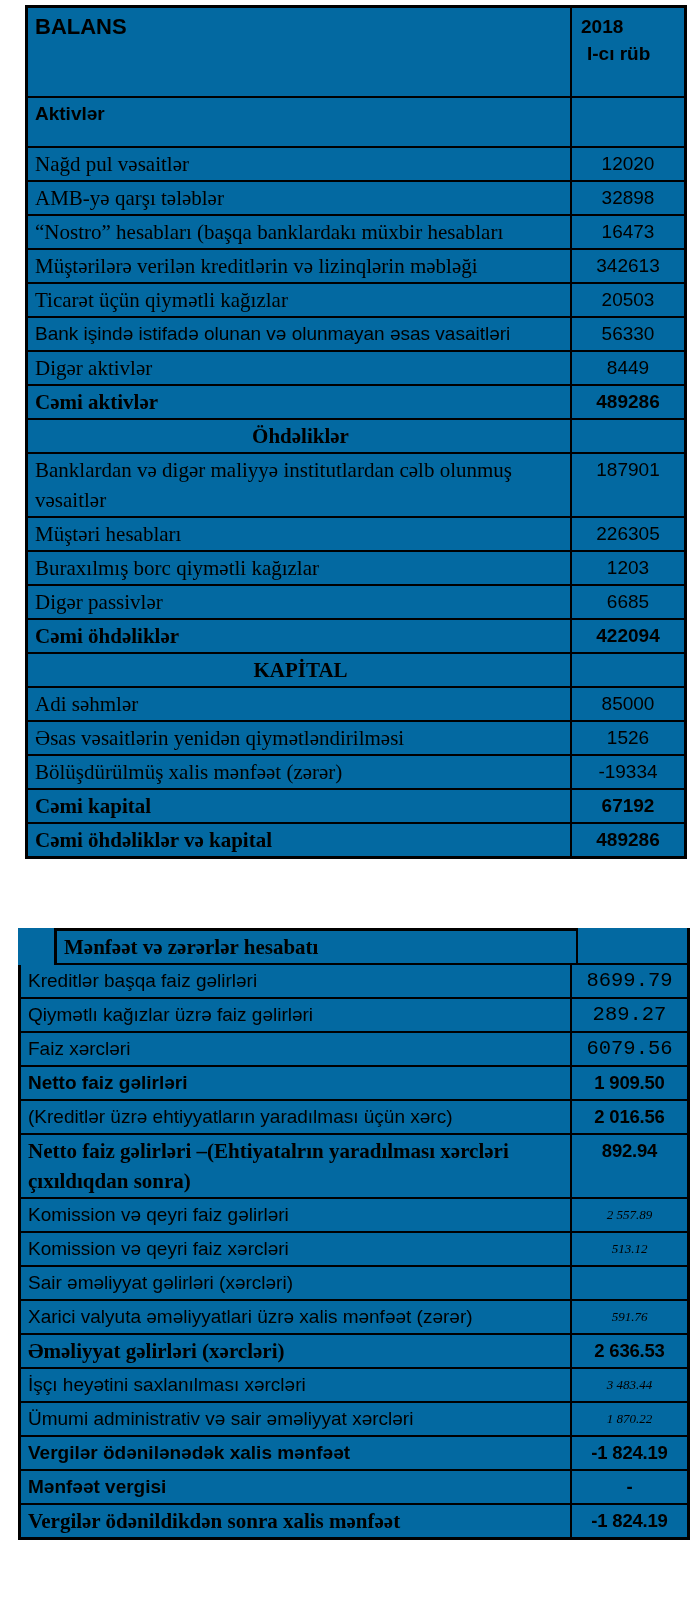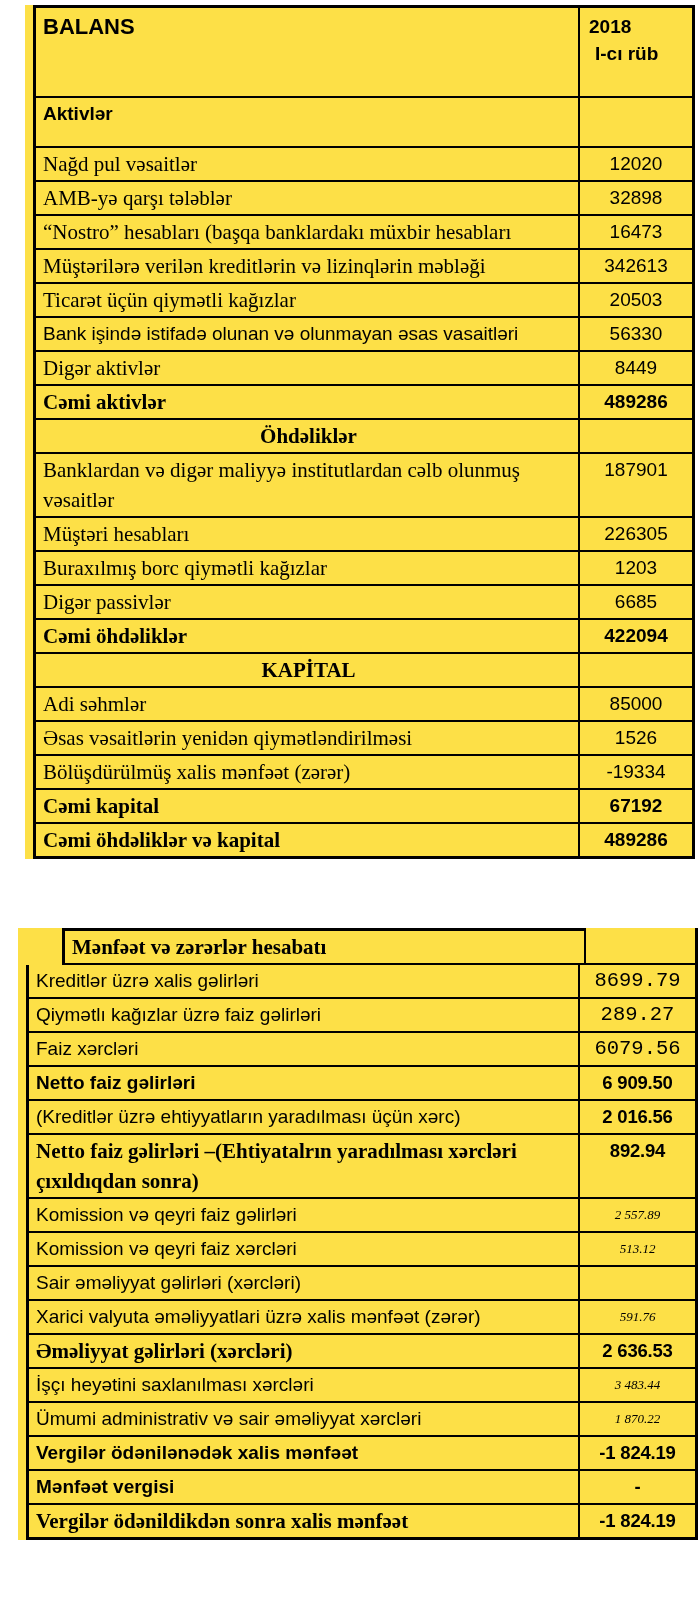--- a/index.html
+++ b/index.html
@@ -1,21 +1,21 @@
 <!DOCTYPE html>
 <html lang="az"><head>
 <meta charset="utf-8">
 <style>
   html,body{margin:0;padding:0;background:#fff;}
   body{
     width:700px;height:1597px;position:relative;overflow:hidden;
     font-family:"Liberation Sans","DejaVu Sans",sans-serif;color:#000;
     -webkit-font-smoothing:antialiased;
   }
-  .tbl{position:absolute;background:#fde047;padding-left:8px;}
+  .tbl{position:absolute;background:#0369a1;}
   #t1{left:25px;top:5px;width:662px;}
   #t2{left:18px;top:928px;width:672px;}
   .row{display:flex;align-items:stretch;}
   .cell{
     box-sizing:border-box;
     border-left:2px solid #000;border-bottom:2px solid #000;
     overflow:hidden;
   }
   .lc{border-left-width:3px;padding:1px 4px 1px 7px;}
   .vc{border-right:3px solid #000;text-align:center;padding:2px 2px 1px 2px;}
@@ -148,34 +148,34 @@
     </div>
   </div>
 
 <div id="t2" class="tbl">
 
 <div class="row">
       <div class="cell lc f-serif b">Mənfəət və zərərlər hesabatı</div>
       <div class="cell vc"></div>
     </div>
     <div class="row">
-      <div class="cell lc f-sans">Kreditlər üzrə xalis gəlirləri</div>
+      <div class="cell lc f-sans">Kreditlər başqa faiz gəlirləri</div>
       <div class="cell vc v-serif">8699.79</div>
     </div>
     <div class="row">
       <div class="cell lc f-sans">Qiymətlı kağızlar üzrə faiz gəlirləri</div>
       <div class="cell vc v-serif">289.27</div>
     </div>
     <div class="row">
       <div class="cell lc f-sans">Faiz xərcləri</div>
       <div class="cell vc v-serif">6079.56</div>
     </div>
     <div class="row">
       <div class="cell lc f-sans b">Netto faiz gəlirləri</div>
-      <div class="cell vc b">6 909.50</div>
+      <div class="cell vc b">1 909.50</div>
     </div>
     <div class="row">
       <div class="cell lc f-sans">(Kreditlər üzrə ehtiyyatların yaradılması üçün xərc)</div>
       <div class="cell vc b">2 016.56</div>
     </div>
     <div class="row">
       <div class="cell lc f-serif b">Netto faiz gəlirləri –(Ehtiyatalrın yaradılması xərcləri çıxıldıqdan sonra)</div>
       <div class="cell vc b">892.94</div>
     </div>
     <div class="row">

